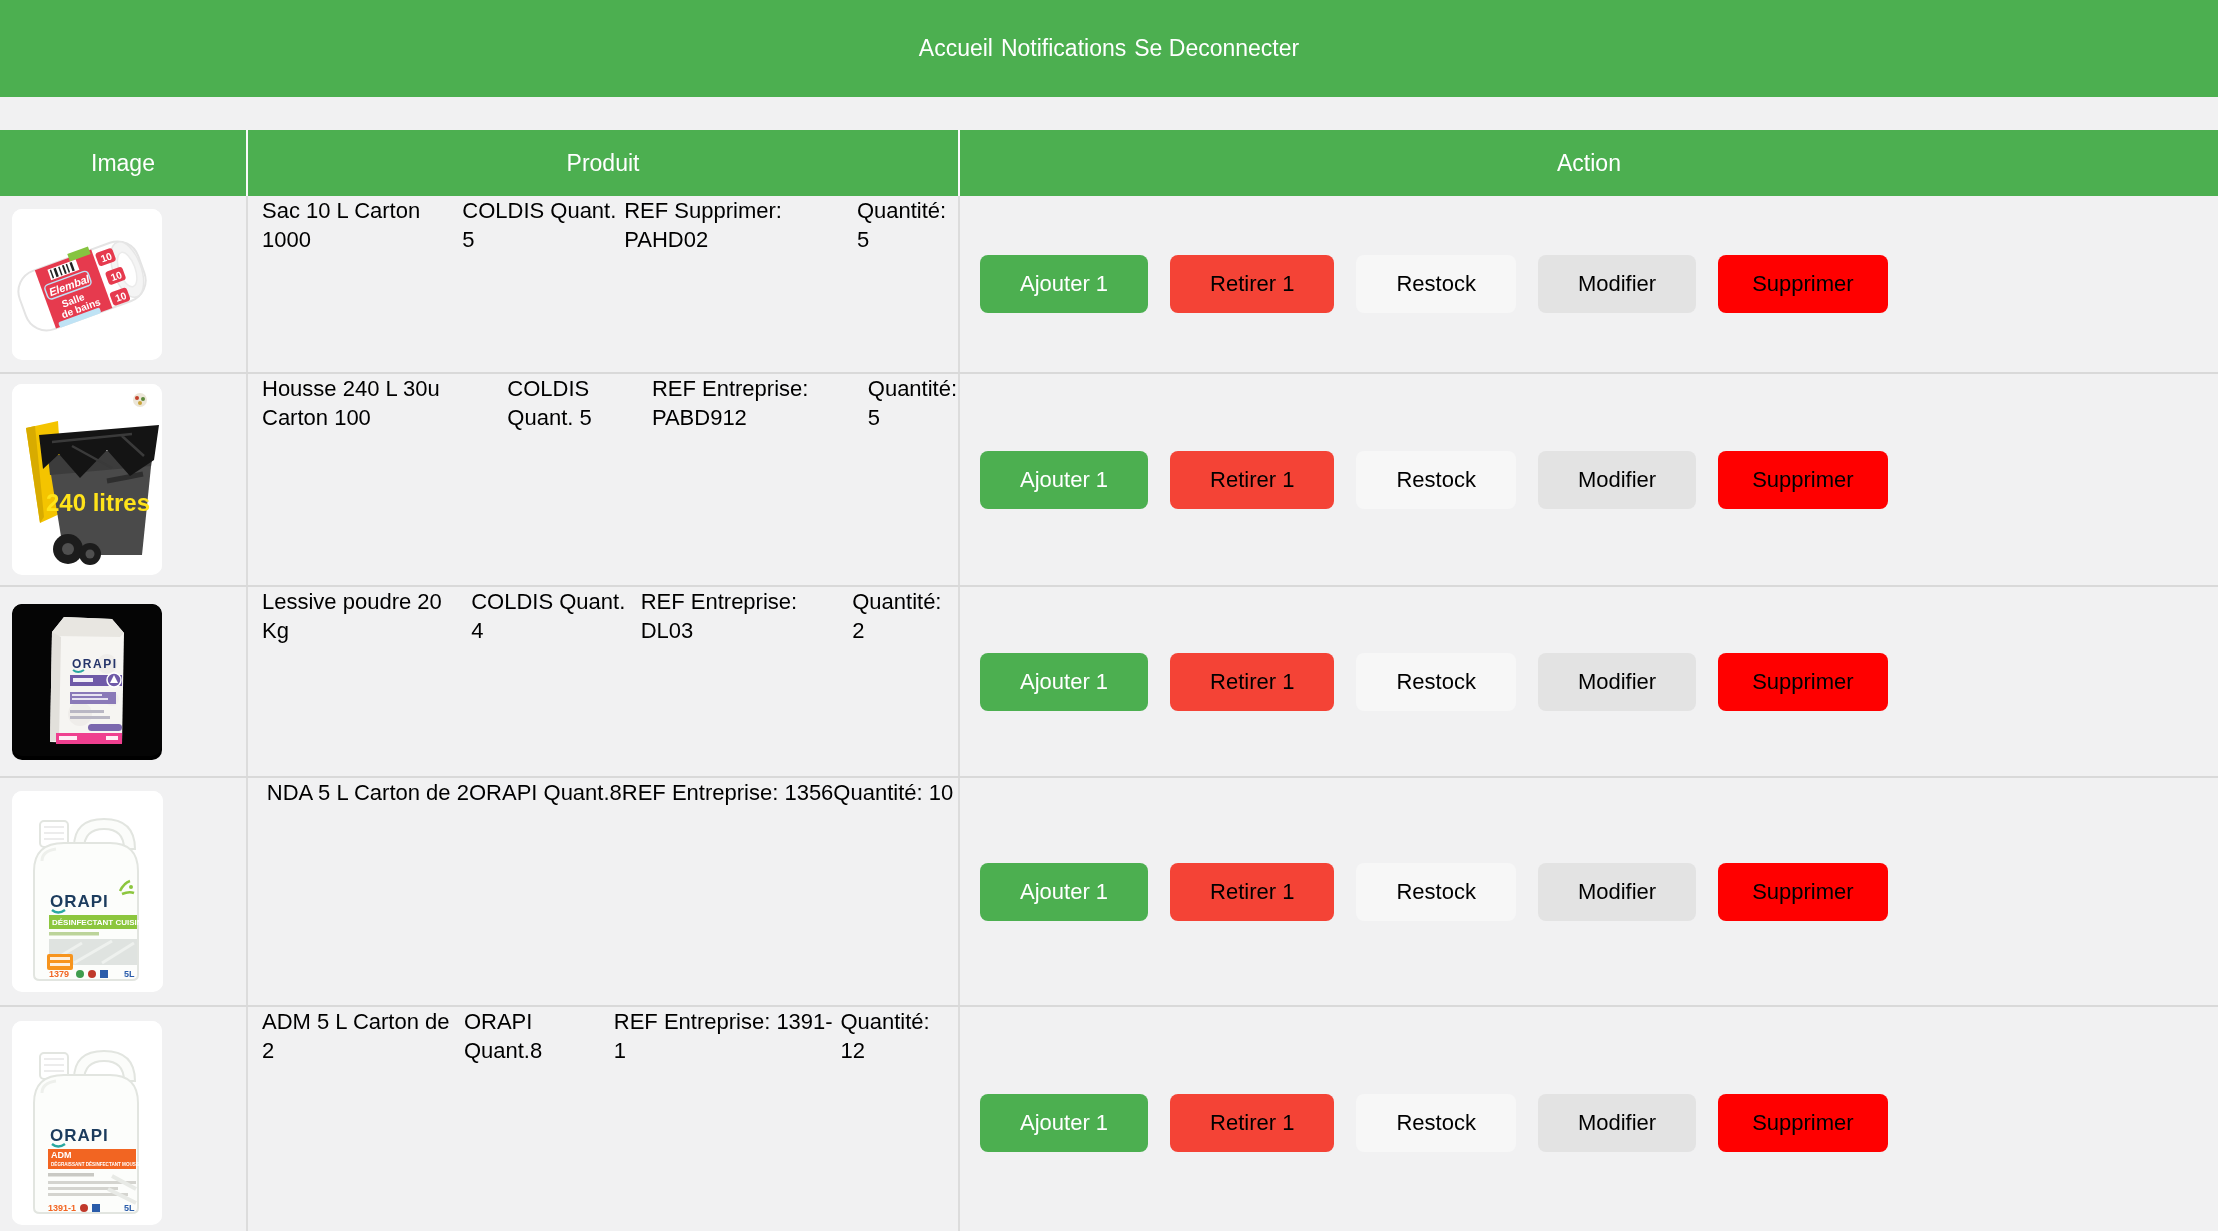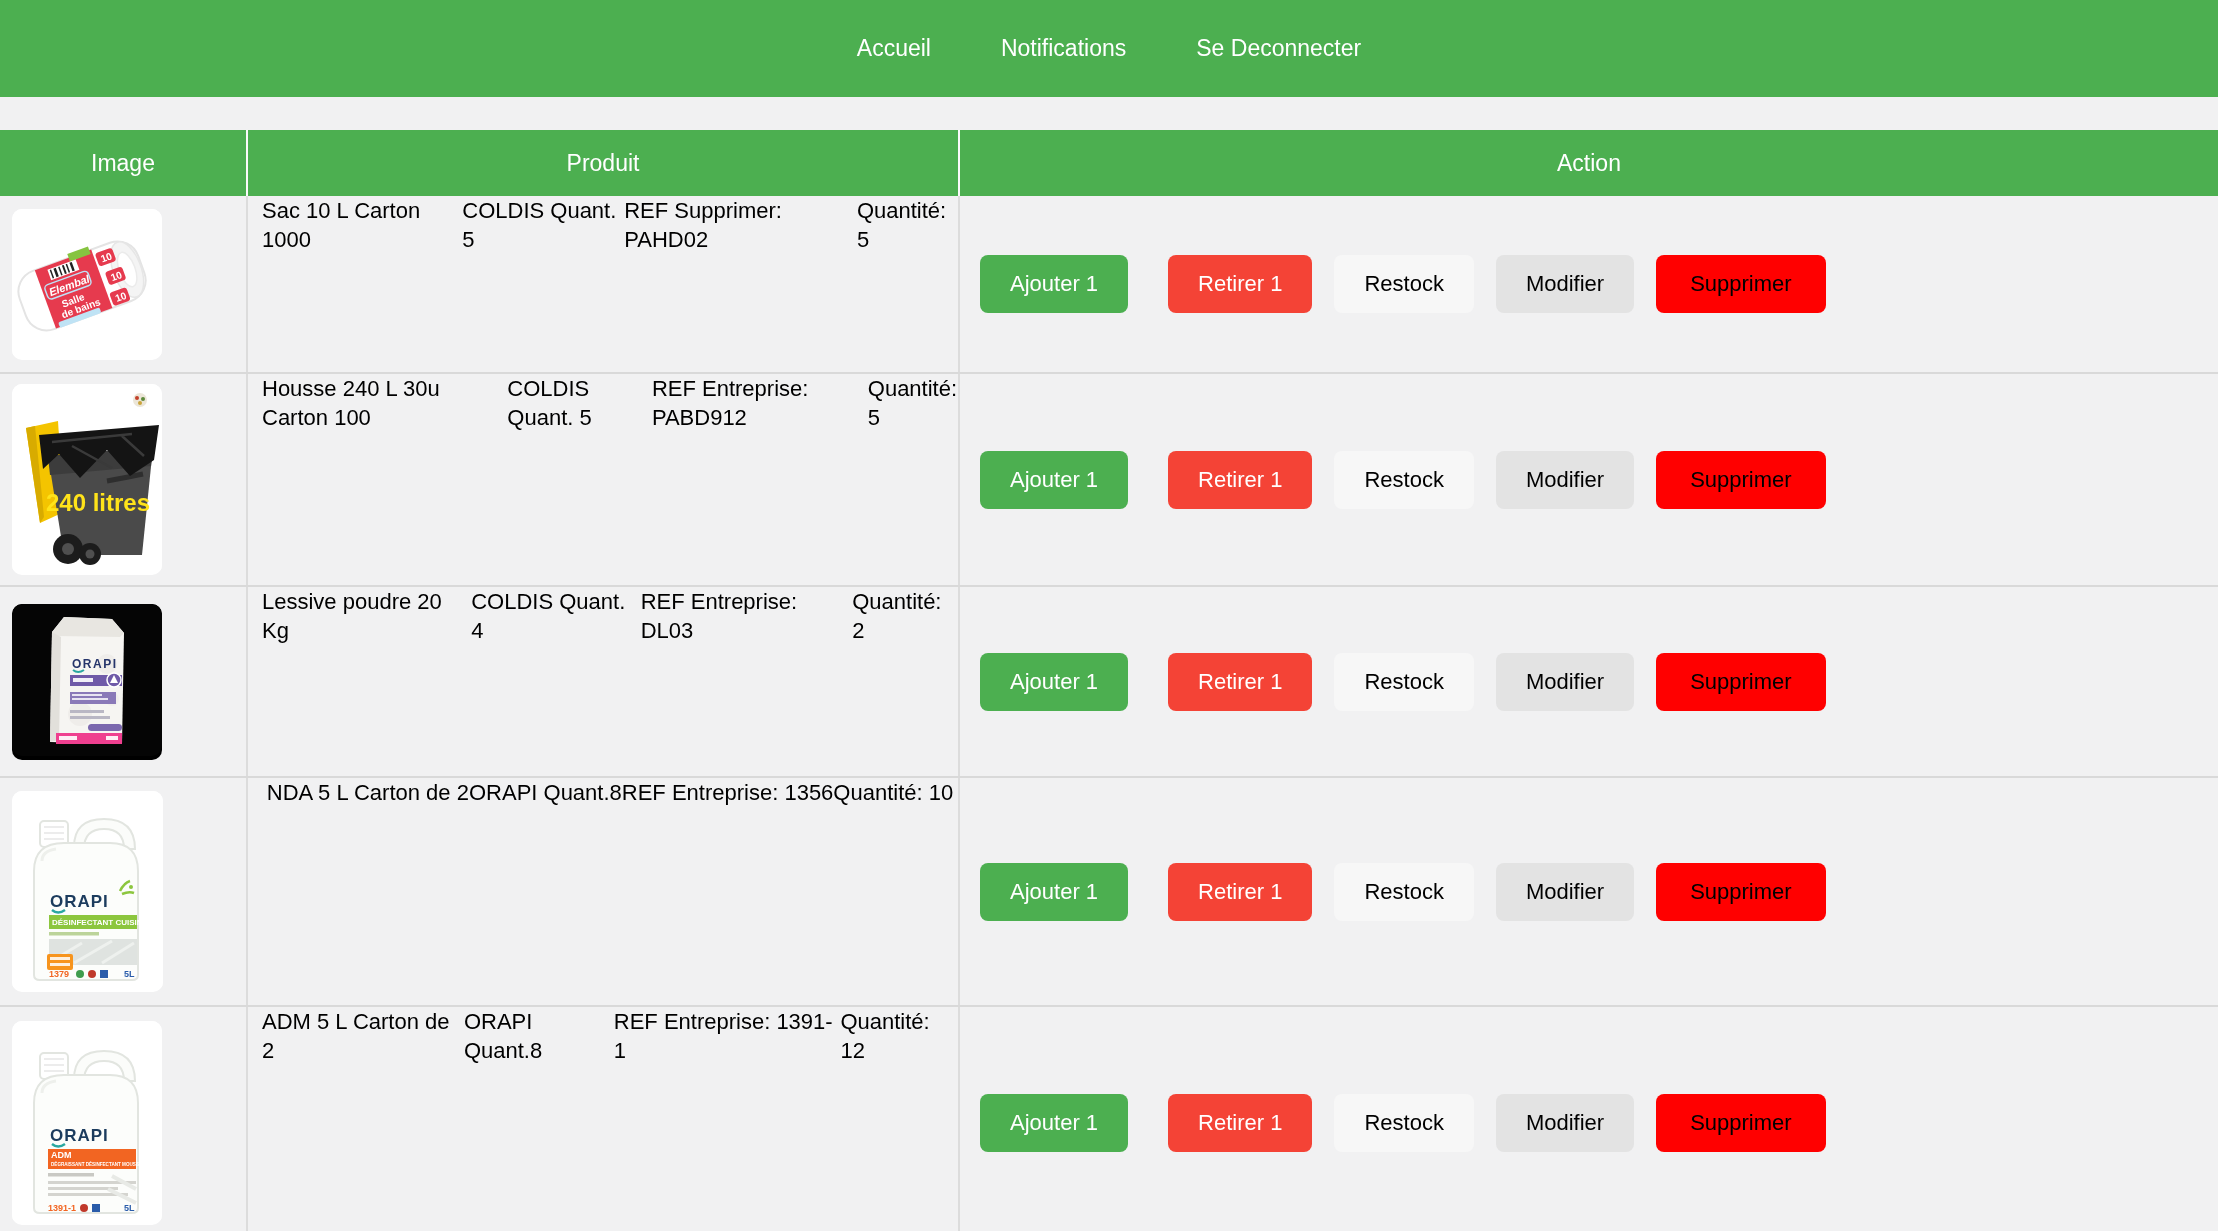--- a/index.html
+++ b/index.html
@@ -1,42 +1,42 @@
 <!DOCTYPE html>
 <html><head>
 <meta charset="utf-8">
 <style>
   * { box-sizing: border-box; margin: 0; padding: 0; }
   html, body { width: 2218px; height: 1231px; overflow: hidden; }
   body { font-family: "Liberation Sans", sans-serif; background: #f1f1f2; color: #000; }
 
   
-  .navbar { height: 97px; background: #4caf50; display: flex; justify-content: center; align-items: center; gap: 62px; }
+  .navbar { height: 97px; background: #4caf50; display: flex; justify-content: center; align-items: center; }
   .navbar a { color: #ffffff; font-size: 23px; text-decoration: none; padding: 8px 4px; }
 
   
   .stock-table { margin-top: 33px; width: 2218px; }
   .thead, .row { display: grid; grid-template-columns: 248px 712px 1fr; }
   .thead { height: 66px; background: #4caf50; }
   .th { display: flex; align-items: center; justify-content: center; color: #ffffff; font-weight: normal; font-size: 23px; border-right: 2px solid #fafafa; }
   .th:last-child { border-right: none; }
 
   .row { background: #f1f1f2; border-bottom: 2px solid #d9d9d9; }
   .r1 { height: 178px; } .r2 { height: 213px; } .r3 { height: 191px; } .r4 { height: 229px; } .r5 { height: 234px; }
 
   .cell-img { display: flex; align-items: center; padding-left: 12px; border-right: 2px solid #dcdcdc; }
   .cell-prod { display: flex; flex-direction: row; justify-content: center; padding-left: 14px; font-size: 22px; line-height: 29px; border-right: 2px solid #dcdcdc; }
   .cell-act { display: flex; align-items: center; padding-left: 20px; gap: 22px; }
 
   .photo { border-radius: 10px; overflow: hidden; background: #ffffff; flex: 0 0 auto; }
   .photo.dark { background: #000000; }
 
-  .btn { height: 58px; border: none; border-radius: 8px; font-size: 22px; padding: 0 30px; font-family: inherit; cursor: pointer; white-space: nowrap; }
+  .btn { height: 58px; border: none; border-radius: 8px; font-size: 22px; padding: 0 40px; font-family: inherit; cursor: pointer; white-space: nowrap; }
   .btn-add     { background: #4caf50; color: #ffffff; }
-  .btn-remove  { background: #f44336; color: #ffffff; margin-left: 18px; }
+  .btn-remove  { background: #f44336; color: #000000; }
   .btn-restock { background: #f7f7f7; color: #000000; }
   .btn-modify  { background: #e3e3e3; color: #000000; }
   .btn-delete  { background: #ff0000; color: #000000; padding: 12px 34px; }
 
   svg text { font-family: "Liberation Sans", sans-serif; }
 </style>
 </head>
 <body>
 
 <nav class="navbar">

